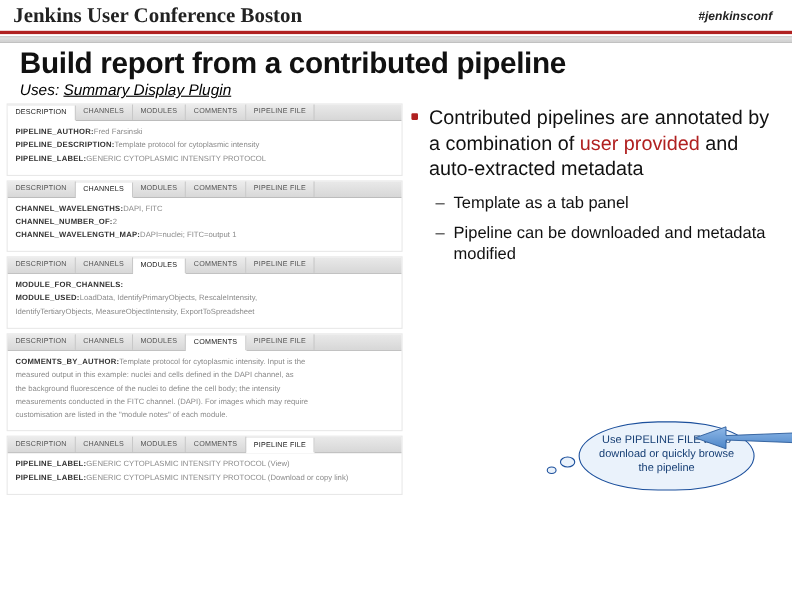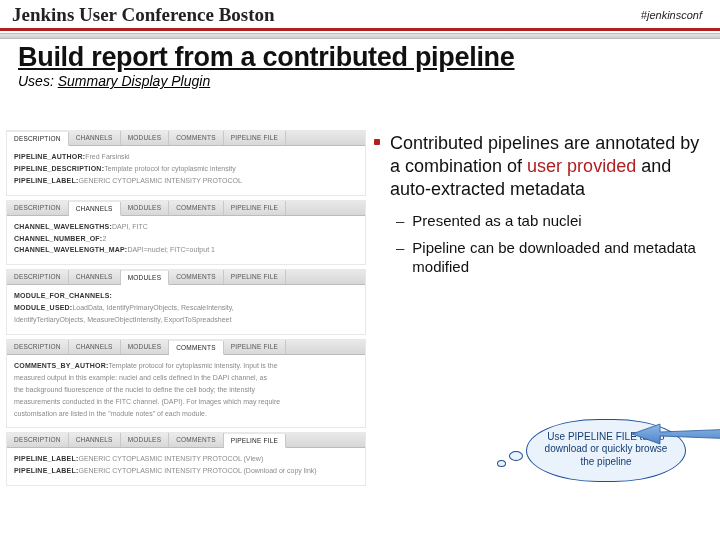--- a/index.html
+++ b/index.html
@@ -1,26 +1,26 @@
 <!DOCTYPE html>
 <html><head>
 <meta charset="utf-8">
 <style>
   * { box-sizing: border-box; margin: 0; padding: 0; }
   html, body { width: 720px; height: 540px; font-family: Arial, Helvetica, sans-serif; background: #fff; overflow: hidden; }
   .slide { width: 720px; height: 540px; position: relative; }
   .header { display: flex; align-items: center; justify-content: space-between; padding: 4px 18px 2px 12px; }
   .conf-title { font-family: Georgia, 'Times New Roman', serif; font-weight: bold; font-size: 19px; color: #222; }
-  .hashtag { font-size: 11px; color: #222; font-weight: normal; font-style: italic; text-align: center; }
+  .hashtag { font-size: 11px; color: #222; font-weight: bold; font-style: italic; text-align: center; }
   .redline { height: 3px; background: #b02020; margin: 0 0 2px 0; }
   .greybar { height: 6px; background: linear-gradient(#e2e2e2,#cfcfcf); border-top: 1px solid #bbb; border-bottom: 1px solid #bbb; }
-  .title { font-size: 27px; font-weight: bold; color: #111; padding: 3px 18px 0 18px; letter-spacing: -0.3px; text-decoration: underline; }
+  .title { font-size: 27px; font-weight: bold; color: #111; padding: 3px 18px 0 18px; letter-spacing: -0.3px; }
   .uses { font-size: 14px; font-style: italic; padding: 0 12px 3px 18px; }
   .uses-link { text-decoration: underline; color: #000; }
-  .body { display: flex; gap: 6px; padding: 2px 6px 0 6px; margin-top: 36px; }
+  .body { display: flex; gap: 6px; padding: 2px 6px 0 6px; }
   .left { width: 360px; display: flex; flex-direction: column; gap: 4px; }
   .right { flex: 1; padding: 2px 6px 0 2px; position: relative; }
   .panel { background: #fff; border: 1px solid #e8e8e8; font-size: 7px; color: #444; }
   .tabs { display: flex; background: linear-gradient(#e9e9e9,#d7d7d7); border-bottom: 1px solid #bcbcbc; }
   .tab { padding: 3px 7px; font-size: 6.5px; color: #555; border-right: 1px solid #c8c8c8; background: linear-gradient(#ececec,#d8d8d8); text-transform: uppercase; letter-spacing: 0.2px; }
   .tab.active { background: #fff; color: #222; border-bottom: 1px solid #fff; position: relative; top: 1px; }
   .panel-body { padding: 5px 7px 8px 7px; line-height: 1.7; }
   .field-label { font-weight: bold; color: #333; letter-spacing: 0.2px; }
   .field-val { color: #8a8a8a; filter: blur(0.3px); }
   .bullet-row { display: flex; align-items: flex-start; gap: 10px; margin-bottom: 10px; }
@@ -130,21 +130,21 @@
 
     <div class="right">
       <div class="bullet-row">
         <div class="bullet-dot"></div>
         <div class="bullet-text">
           <span>Contributed pipelines are annotated by a combination of </span><span class="user">user provided</span><span> and auto-extracted metadata</span>
         </div>
       </div>
       <div class="sub">
         <div class="sub-dash">–</div>
-        <div class="sub-text">Presented as a tab nuclei</div>
+        <div class="sub-text">Template as a tab panel</div>
       </div>
       <div class="sub">
         <div class="sub-dash">–</div>
         <div class="sub-text">Pipeline can be downloaded and metadata modified</div>
       </div>
 
       <div class="callout-wrap">
         <div class="callout">
           <span>Use PIPELINE FILE tab to download or quickly browse the pipeline</span>
           <div class="cloud-b1"></div>

